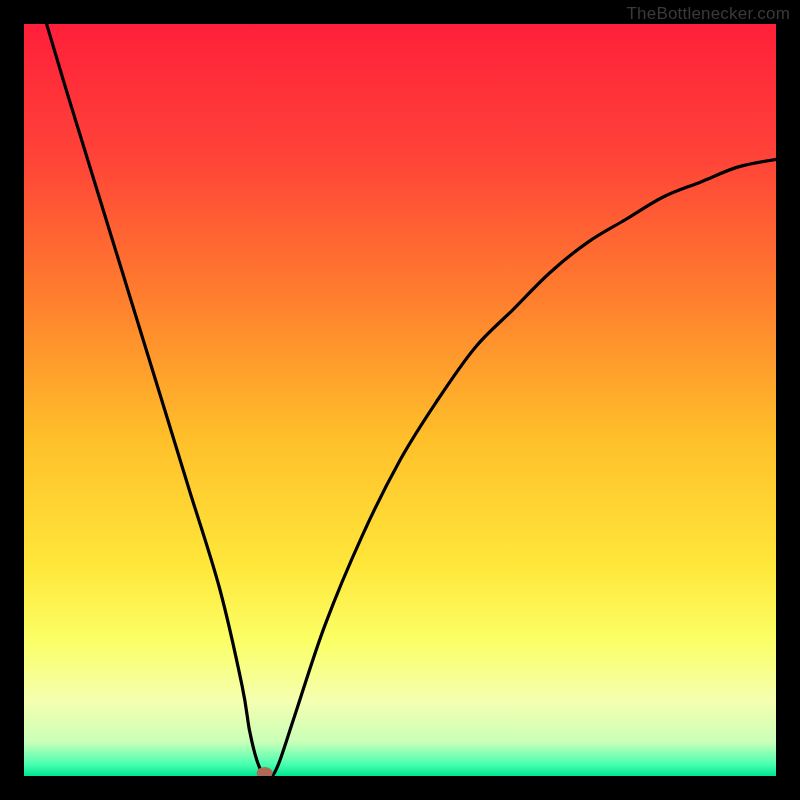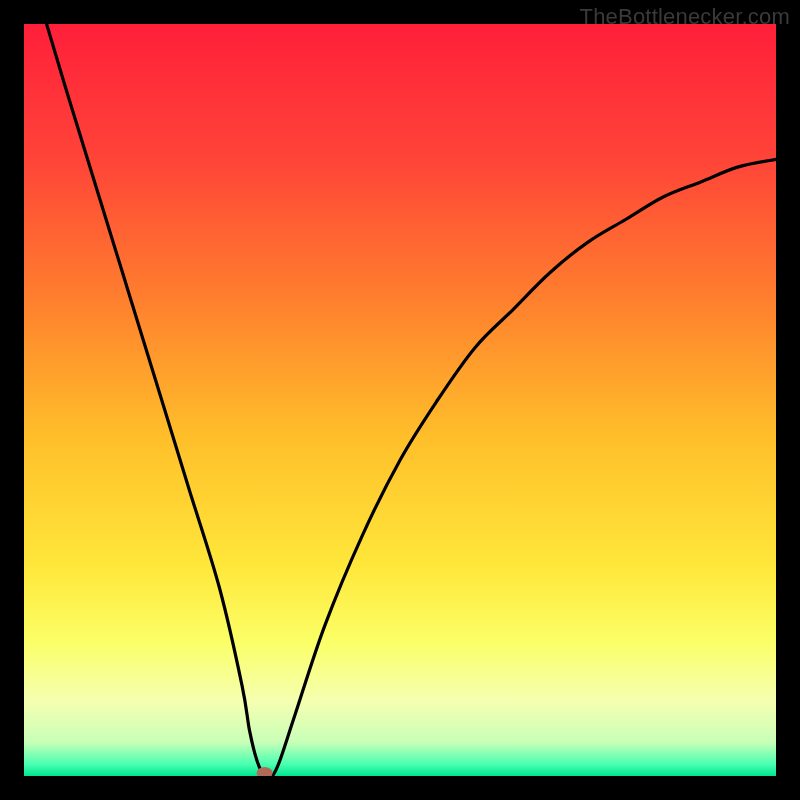--- a/index.html
+++ b/index.html
@@ -15,21 +15,21 @@
     position: relative;
     width: 800px;
     height: 800px;
     background: #000;
   }
   .watermark {
     position: absolute;
     top: 4px;
     right: 10px;
     color: #3a3a3a;
-    font-size: 22px;
+    font-size: 17px;
     font-weight: 500;
     letter-spacing: 0.2px;
     user-select: none;
   }
   .plot-wrap {
     position: absolute;
     left: 24px;
     top: 24px;
     width: 752px;
     height: 752px;

